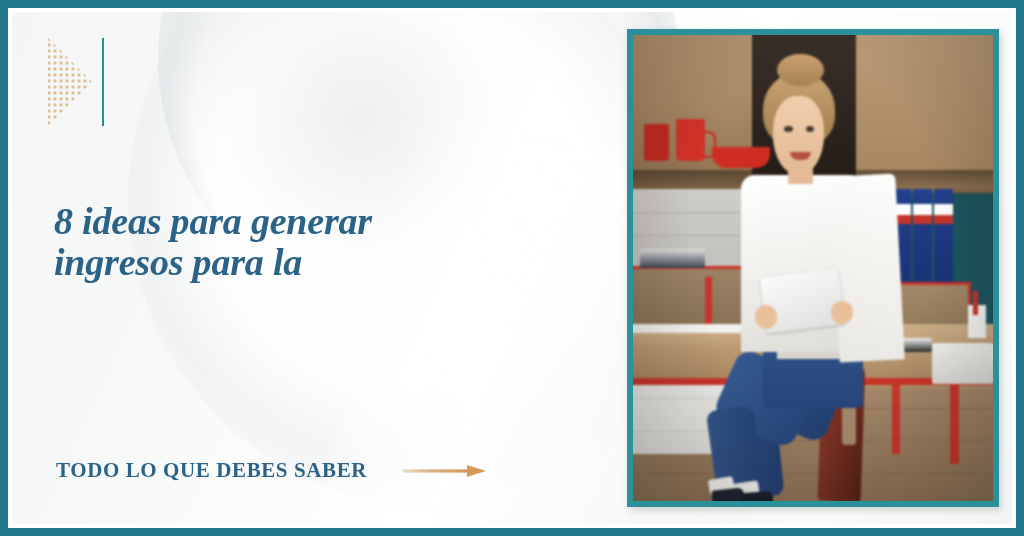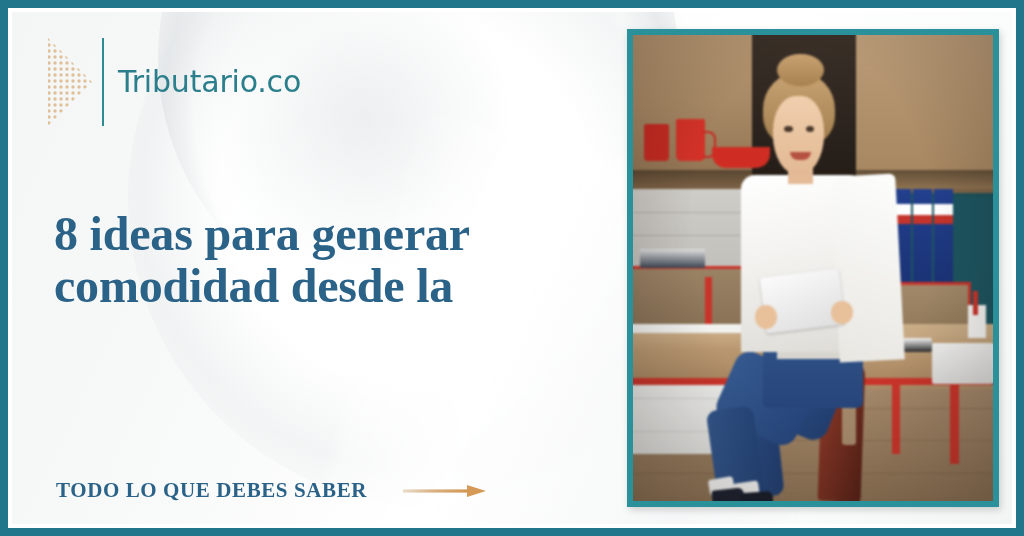--- a/index.html
+++ b/index.html
@@ -110,31 +110,32 @@
   .logo-line1, .logo-line2 { display: block; }
 
   
   .headline {
     position: absolute;
     left: 54px; top: 176px;
     width: 520px;
     z-index: 20;
     font-family: "Liberation Serif", serif;
     font-weight: bold;
-    font-size: 48px;
+    font-size: 38px;
     line-height: 1.08;
     color: #2b6288;
     letter-spacing: -0.2px;
+    font-style: italic;
   }
   .headline-line { display: block; white-space: nowrap; }
 
   
   .tagline-row {
     position: absolute;
-    left: 56px; top: 478px;
+    left: 56px; top: 458px;
     display: flex;
     align-items: center;
     z-index: 20;
   }
   .tagline {
     font-family: "Liberation Serif", serif;
     font-weight: bold;
     font-size: 21px;
     letter-spacing: 0.6px;
     color: #2b6288;
@@ -315,27 +316,26 @@
         <defs>
           <pattern id="dots" width="6" height="6" patternUnits="userSpaceOnUse">
             <circle cx="3" cy="3" r="1.7" fill="#e0c09a"></circle>
           </pattern>
         </defs>
         <path d="M2 2 L46 46 L2 90 Z" fill="url(#dots)"></path>
       </svg>
     </div>
     <div class="logo-divider"></div>
     <div class="logo-text">
-      <span class="logo-line2">Tributario.co</span>
     </div>
   </div>
 
   <h1 class="headline">
     <span class="headline-line">8 ideas para generar</span>
-    <span class="headline-line">comodidad desde la</span>
+    <span class="headline-line">ingresos para la</span>
   </h1>
 
   <div class="tagline-row">
     <span class="tagline">TODO LO QUE DEBES SABER</span>
     <span class="arrow">
       <svg width="84" height="14" viewBox="0 0 84 14" aria-hidden="true">
         <defs>
           <linearGradient id="arrowgrad" x1="0" y1="0" x2="1" y2="0">
             <stop offset="0%" stop-color="#e9dcc8"></stop>
             <stop offset="45%" stop-color="#d9b183"></stop>

